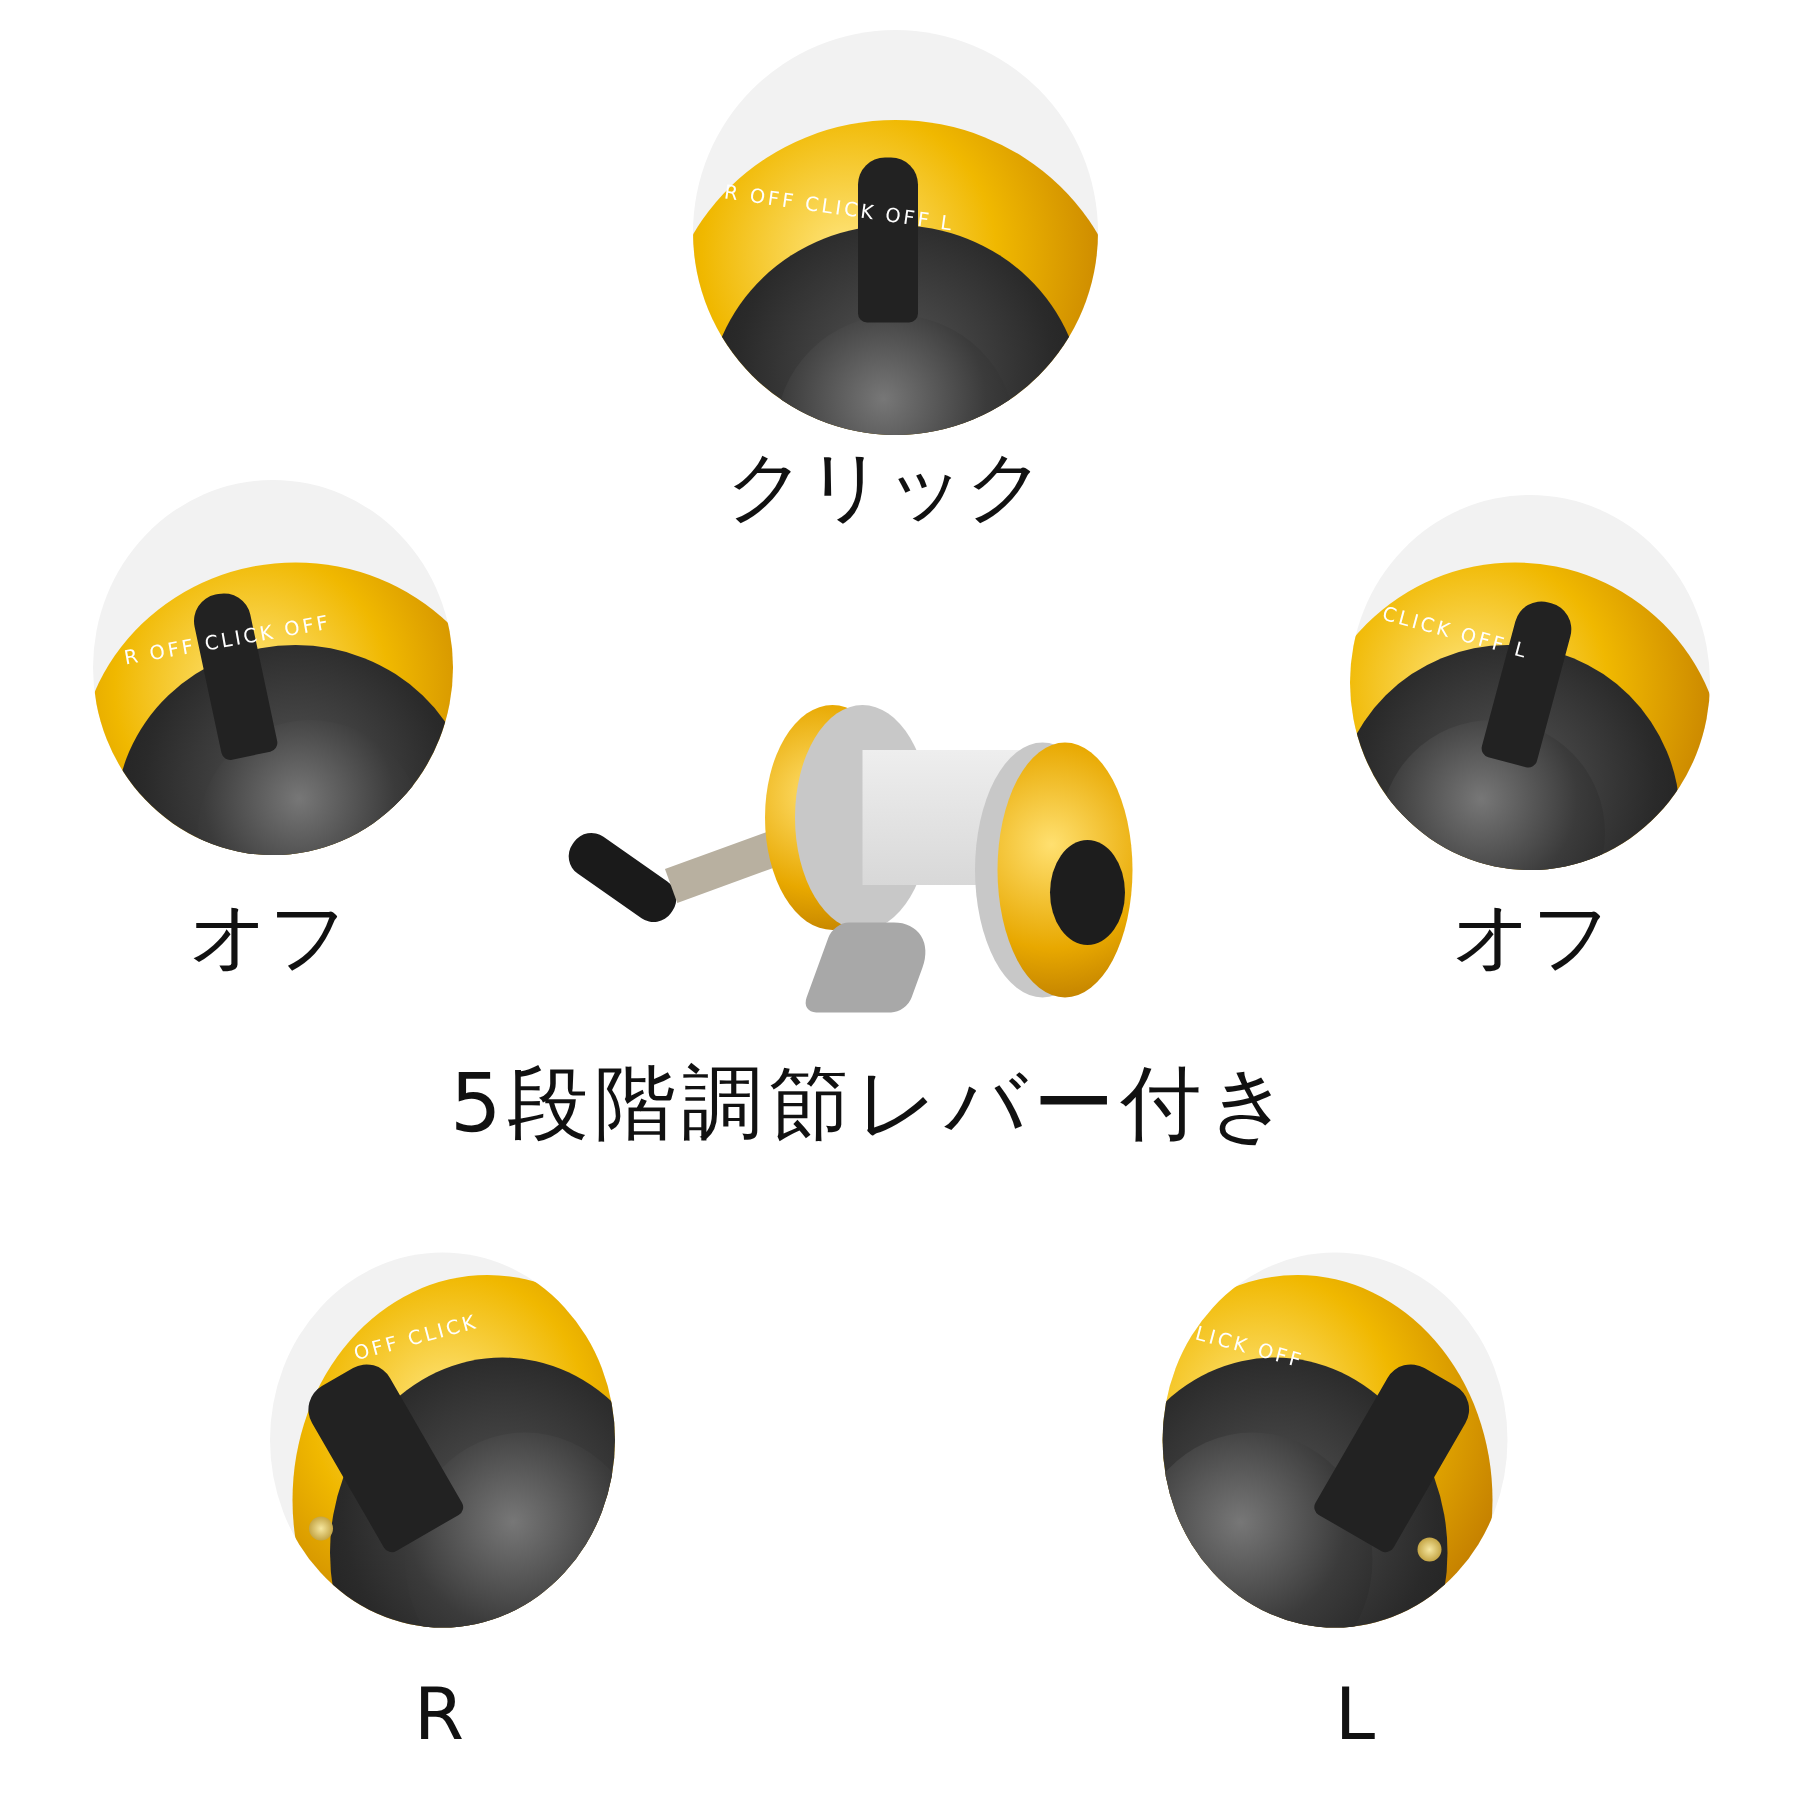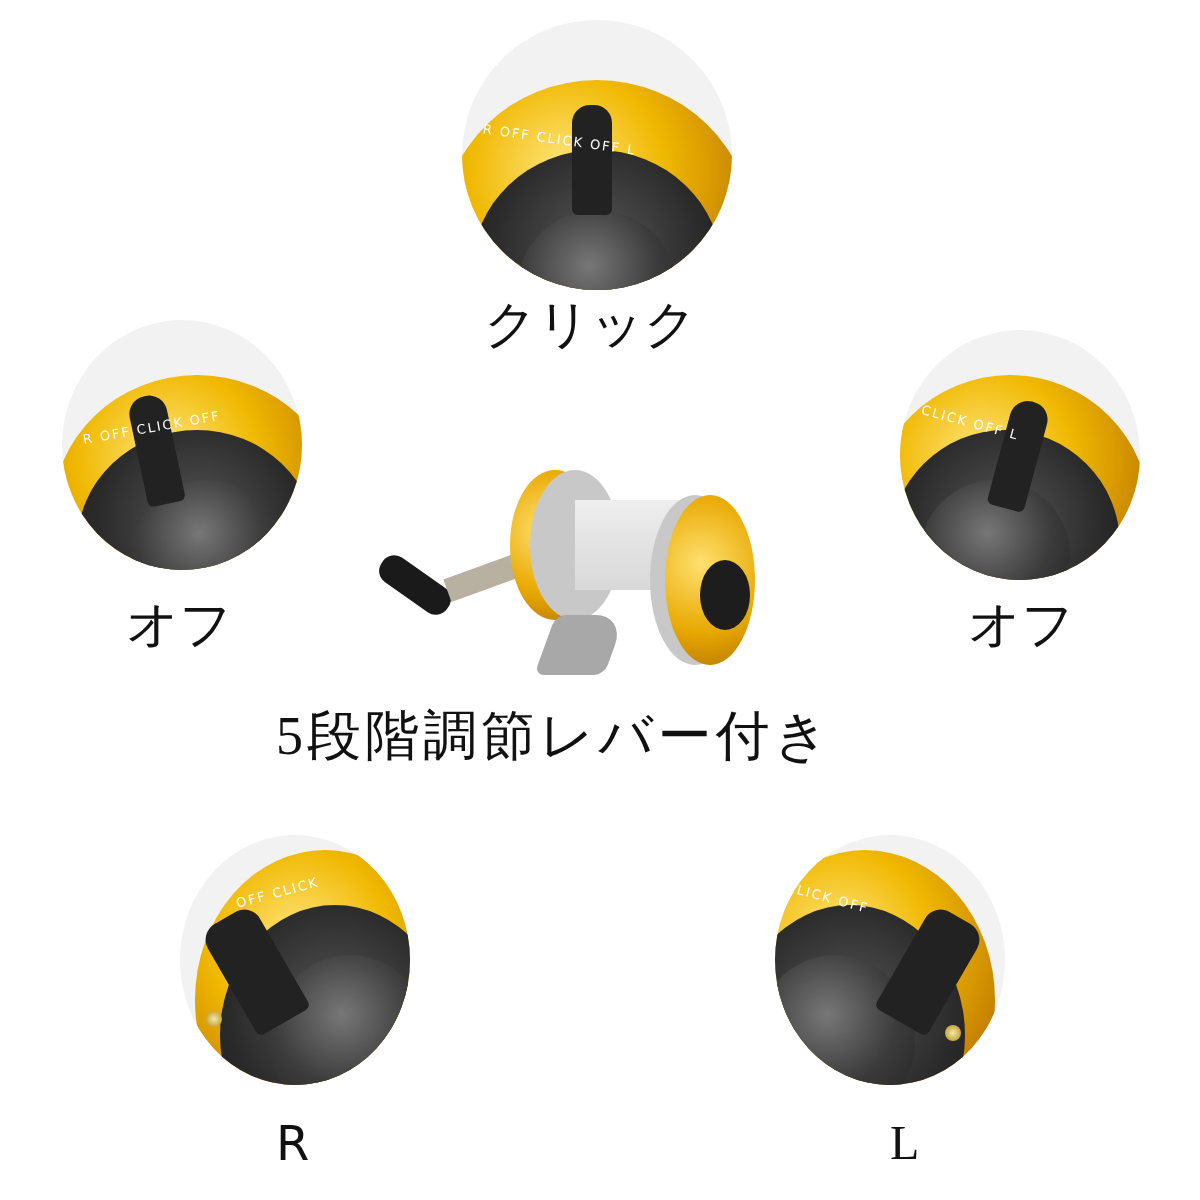--- a/index.html
+++ b/index.html
@@ -4,21 +4,21 @@
 <style>
   html,body{margin:0;padding:0;background:#fff;}
   .page{position:relative;width:1200px;height:1200px;background:#fff;overflow:hidden;font-family:"DejaVu Sans",sans-serif;}
   .circle{position:absolute;border-radius:50%;overflow:hidden;background:#f2f2f2;}
   .circle .rim{position:absolute;border-radius:50%;background:radial-gradient(circle at 40% 30%,#ffe680 0%,#f0b800 35%,#c07a00 70%,#f5c200 100%);}
   .circle .body{position:absolute;border-radius:50%;background:radial-gradient(circle at 50% 40%,#555 0%,#2a2a2a 55%,#151515 100%);}
   .circle .knob{position:absolute;border-radius:50%;background:radial-gradient(circle at 45% 35%,#777 0%,#3b3b3b 50%,#1d1d1d 100%);}
   .circle .lever{position:absolute;background:#222;border-radius:18px 18px 6px 6px;}
   .circle .rimtext{position:absolute;color:#fff;font-size:13px;letter-spacing:2px;white-space:nowrap;font-family:"DejaVu Sans",sans-serif;}
   .circle .screw{position:absolute;width:16px;height:16px;border-radius:50%;background:radial-gradient(circle,#f6e7a0,#b08a20);}
-  .label{position:absolute;color:#111;font-weight:400;white-space:nowrap;font-family:Liberation Serif, serif;}
+  .label{position:absolute;color:#111;font-weight:400;white-space:nowrap;}
   .reel{position:absolute;}
 </style>
 </head>
 <body>
 
 <div class="page">
 
   <div class="circle" style="left:462px;top:20px;width:270px;height:270px;">
     <div class="rim" style="left:-20px;top:60px;width:310px;height:300px;"></div>
     <div class="body" style="left:10px;top:130px;width:250px;height:240px;"></div>
@@ -50,21 +50,21 @@
     <div style="position:absolute;left:15px;top:95px;width:30px;height:80px;background:#1a1a1a;border-radius:14px;transform:rotate(-55deg);"></div>
     <div style="position:absolute;left:60px;top:115px;width:80px;height:24px;background:#b8b0a0;transform:rotate(-20deg);"></div>
     <div style="position:absolute;left:125px;top:20px;width:90px;height:150px;border-radius:50%;background:radial-gradient(circle at 40% 40%,#ffe070,#e8a800 60%,#b87800);"></div>
     <div style="position:absolute;left:145px;top:20px;width:90px;height:150px;border-radius:50%;background:#c8c8c8;"></div>
     <div style="position:absolute;left:190px;top:50px;width:110px;height:90px;background:linear-gradient(#eee,#d8d8d8);"></div>
     <div style="position:absolute;left:265px;top:45px;width:90px;height:170px;border-radius:50%;background:#c8c8c8;"></div>
     <div style="position:absolute;left:280px;top:45px;width:90px;height:170px;border-radius:50%;background:radial-gradient(circle at 40% 40%,#ffe070,#e8a800 60%,#b87800);"></div>
     <div style="position:absolute;left:315px;top:110px;width:50px;height:70px;border-radius:50%;background:#1d1d1d;"></div>
     <div style="position:absolute;left:160px;top:165px;width:70px;height:60px;background:#a8a8a8;border-radius:10px 30px 10px 10px;transform:skewX(-20deg);"></div>
   </div>
-  <div class="label" style="left:276px;top:700px;font-size:54px;letter-spacing:4px;">5段階調節レバー付き</div>
+  <div class="label" style="left:300px;top:700px;font-size:54px;letter-spacing:4px;">5段階調節レバー付き</div>
 
   <div class="circle" style="left:180px;top:835px;width:230px;height:250px;border-radius:50% 50% 50% 50% / 50% 50% 50% 50%;">
     <div class="rim" style="left:15px;top:15px;width:260px;height:300px;"></div>
     <div class="body" style="left:40px;top:70px;width:230px;height:260px;"></div>
     <div class="knob" style="left:90px;top:120px;width:160px;height:170px;"></div>
     <div class="lever" style="left:45px;top:75px;width:60px;height:120px;transform:rotate(-30deg);"></div>
     <div class="screw" style="left:26px;top:176px;"></div>
     <div class="rimtext" style="left:55px;top:50px;transform:rotate(-15deg);">OFF CLICK</div>
   </div>
   <div class="label" style="left:276px;top:1115px;font-size:48px;font-family:'DejaVu Sans',sans-serif;">R</div>

